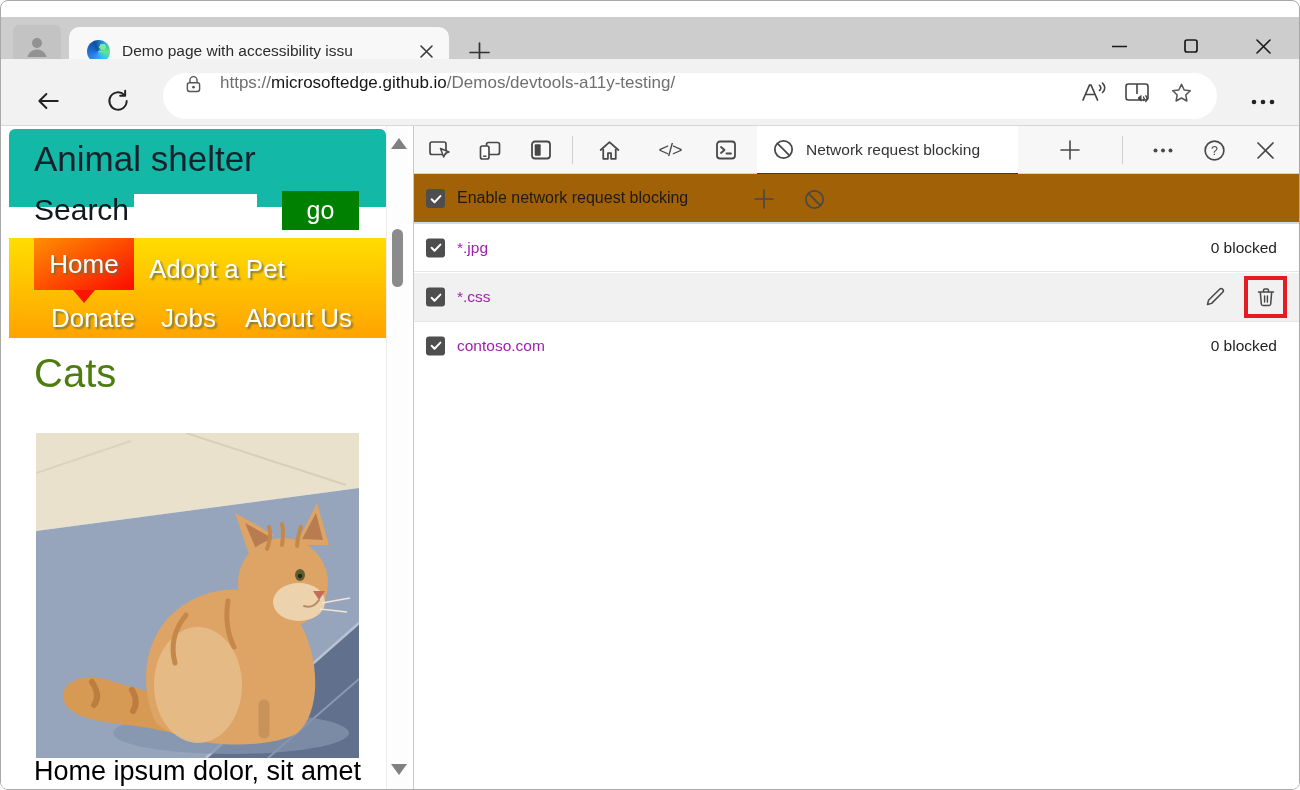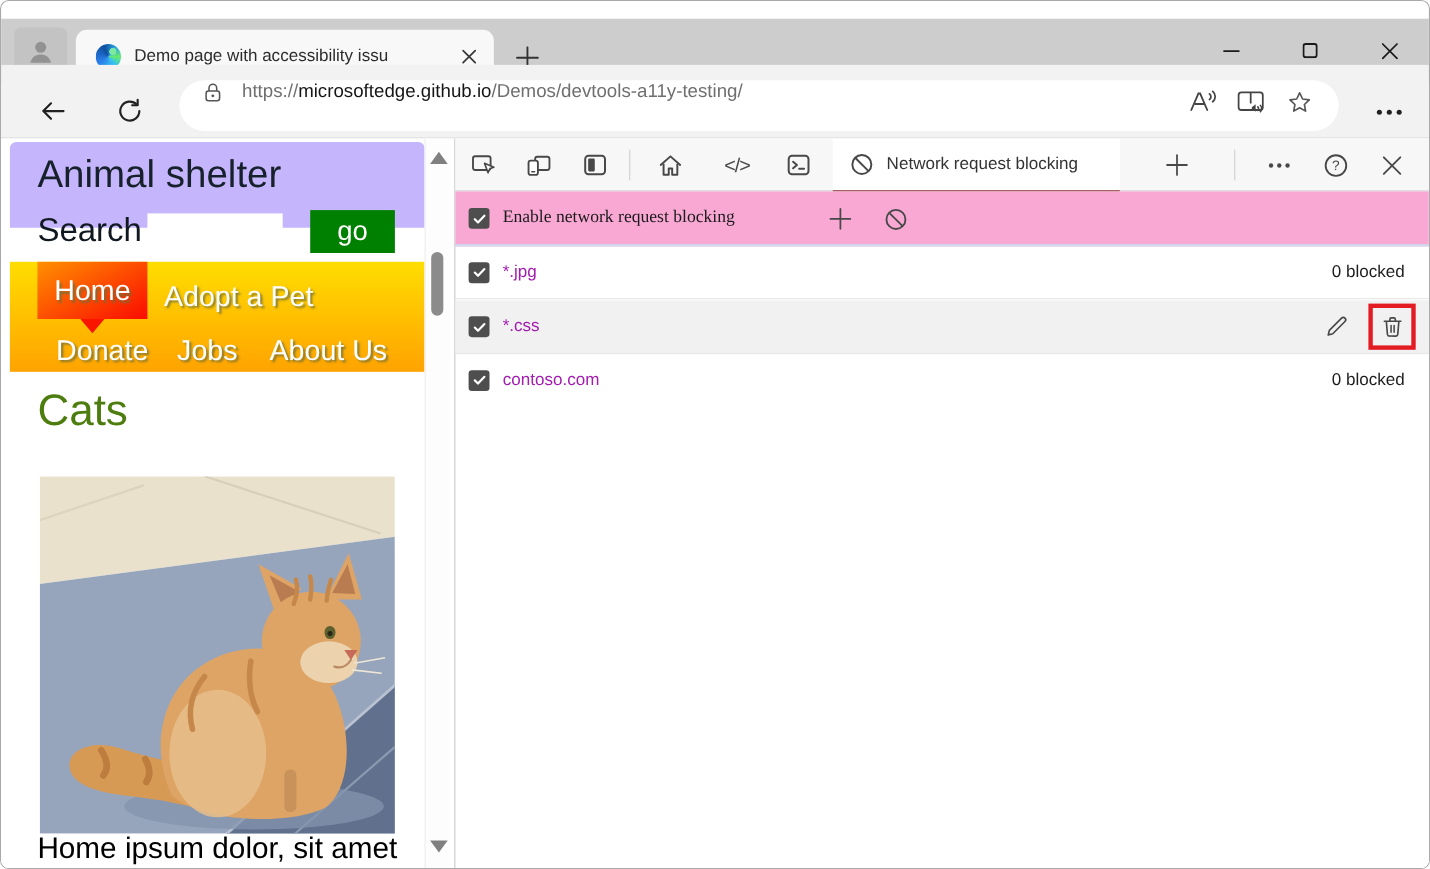--- a/index.html
+++ b/index.html
@@ -29,21 +29,21 @@
   .url .domain { color:#151515; }
   .pillbtn { width:44px; height:40px; display:flex; align-items:center; justify-content:center; flex:0 0 auto; }
   .morebtn { position:absolute; right:14px; top:26px; width:44px; height:34px; display:flex; align-items:center; justify-content:center; }
 
   
   .content { position:absolute; left:0; top:125px; right:0; bottom:0; background:#fff; }
   .page { position:absolute; left:0; top:0; bottom:0; width:412px; background:#fff; overflow:hidden; }
   .devtools { position:absolute; left:412px; top:0; bottom:0; right:0; background:#fff; border-left:1px solid #c8c8c8; }
 
   
-  .site-header { position:absolute; left:8px; top:3px; width:377px; height:78px; background:#c4b5fd; border-radius:6px 6px 0 0; }
+  .site-header { position:absolute; left:8px; top:3px; width:377px; height:78px; background:#14b8a6; border-radius:6px 6px 0 0; }
   .site-title { position:absolute; left:25px; top:10px; font-size:35px; font-weight:300; color:#17212b; }
   .search-label { position:absolute; left:25px; top:64px; font-size:30px; color:#101820; }
   .search-input { position:absolute; left:125px; top:65px; width:123px; height:33px; border:none; background:#fff; font-size:18px; padding:0 6px; }
   .go-btn { position:absolute; left:273px; top:62px; width:77px; height:39px; background:#008000; color:#fff; font-size:25px; border:none; display:flex; align-items:center; justify-content:center; font-family:"Liberation Sans", sans-serif; }
   .site-nav { position:absolute; left:8px; top:112px; width:377px; height:100px; background:linear-gradient(#ffdd00, #ffa300); }
   .nav-link { position:absolute; color:#fff; font-size:26px; text-shadow:2px 2px 2px rgba(110,110,60,0.85); white-space:nowrap; }
   .home-tab { position:absolute; left:25px; top:0; width:100px; height:52px; background:linear-gradient(150deg,#ff9000,#fb0b00); display:flex; align-items:center; justify-content:center; }
   .home-tab::after { content:""; position:absolute; left:50%; top:52px; transform:translateX(-50%); border-left:11px solid transparent; border-right:11px solid transparent; border-top:13px solid #fa1500; }
   .nav-adopt { left:140px; top:16px; }
   .nav-donate { left:42px; top:65px; }
@@ -59,21 +59,21 @@
   .tri-down { position:absolute; left:4px; bottom:14px; width:0; height:0; border-left:8px solid transparent; border-right:8px solid transparent; border-top:11px solid #808080; }
   .pg-thumb { position:absolute; left:5px; top:103px; width:11px; height:58px; border-radius:6px; background:#8b8b8b; }
 
   
   .dt-toolbar { position:absolute; left:0; top:0; right:0; height:48px; background:#f7f7f7; border-bottom:1px solid #d4d4d4; }
   .dt-btn { position:absolute; top:4px; width:40px; height:40px; display:flex; align-items:center; justify-content:center; }
   .dt-sep { position:absolute; top:10px; width:1px; height:28px; background:#cfcfcf; }
   .dt-tab { position:absolute; left:343px; top:0; width:261px; height:48px; background:#fff; border-bottom:1px solid #7f1d1d; display:flex; align-items:center; padding-left:14px; }
   .dt-tab-label { margin-left:10px; font-size:15.5px; color:#333; white-space:nowrap; }
   .code-glyph { font-size:18px; color:#484848; letter-spacing:-1px; }
-  .dt-row-head { position:absolute; left:0; top:48px; right:0; height:50px; background:#f9a8d4; border-bottom:2px solid #ccdcef; display:flex; align-items:center;font-family:Liberation Serif, serif; }
+  .dt-row-head { position:absolute; left:0; top:48px; right:0; height:50px; background:#a16207; border-bottom:2px solid #ccdcef; display:flex; align-items:center; }
   .checkbox { position:absolute; left:12px; width:19px; height:19px; border-radius:3px; background:#4e4e4e; display:flex; align-items:center; justify-content:center; }
   .dt-row-head .label { position:absolute; left:43px; font-size:16px; color:#1b1b1b; }
   .head-act { position:absolute; top:5px; width:40px; height:40px; display:flex; align-items:center; justify-content:center; }
   .dt-row { position:absolute; left:0; right:0; height:48px; }
   .dt-row .pattern { position:absolute; left:43px; top:50%; transform:translateY(-50%); font-size:15.5px; color:#a21caf; }
   .dt-row .checkbox { top:50%; transform:translateY(-50%); }
   .dt-row .status { position:absolute; right:22px; top:50%; transform:translateY(-50%); font-size:15.5px; color:#1d1d1d; }
   .row-jpg { top:98px; border-bottom:1px solid #e6e6e6; }
   .row-css { top:147px; height:48px; background:#f1f1f1; }
   .row-contoso { top:195px; border-top:1px solid #e6e6e6; }

